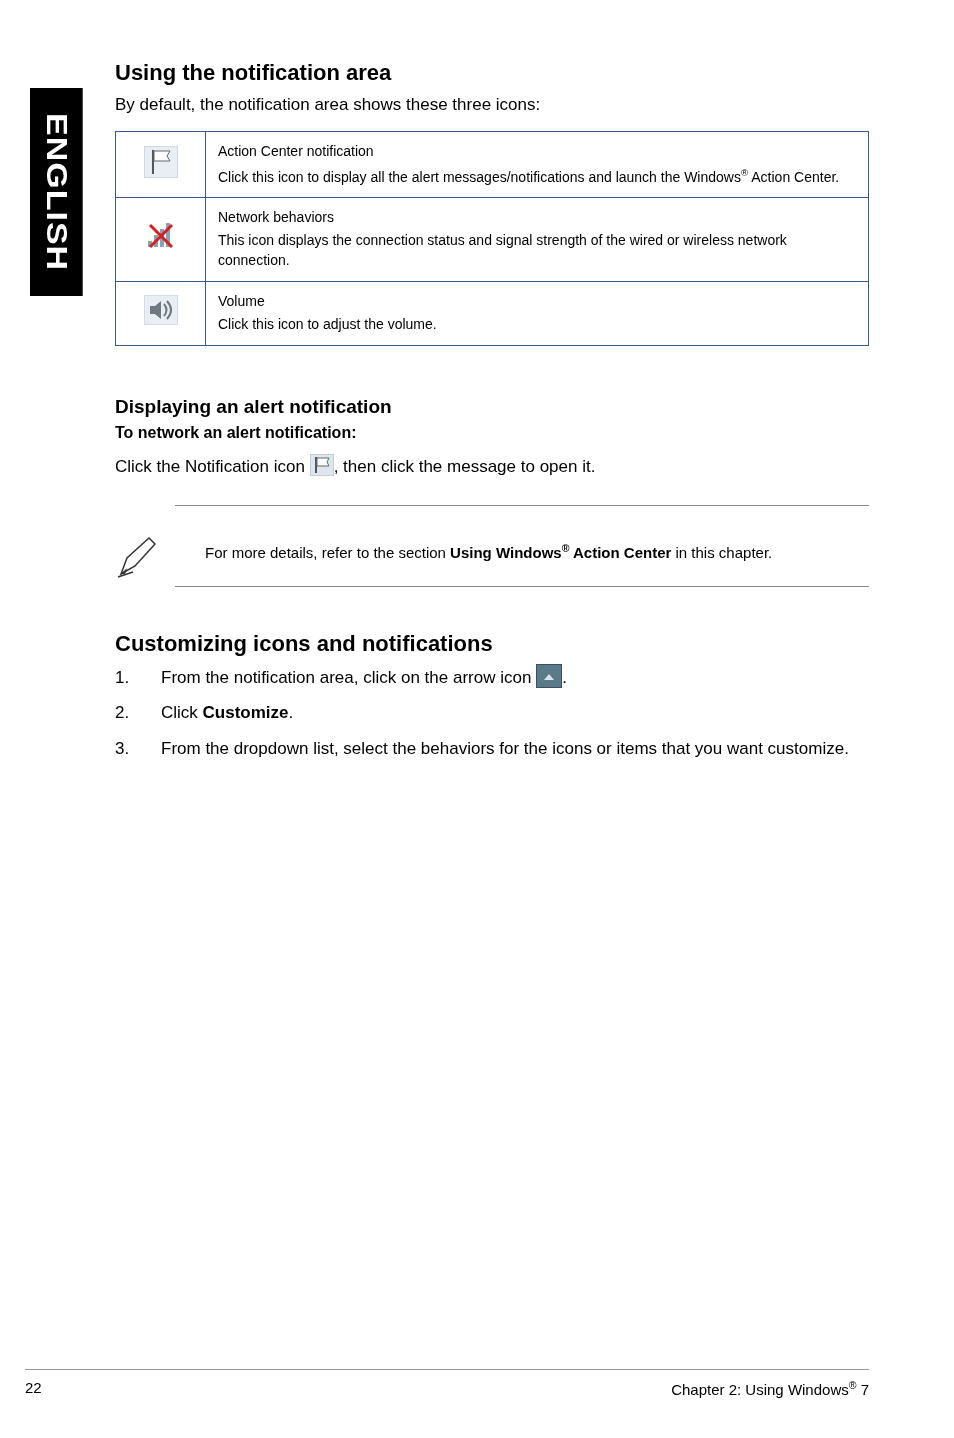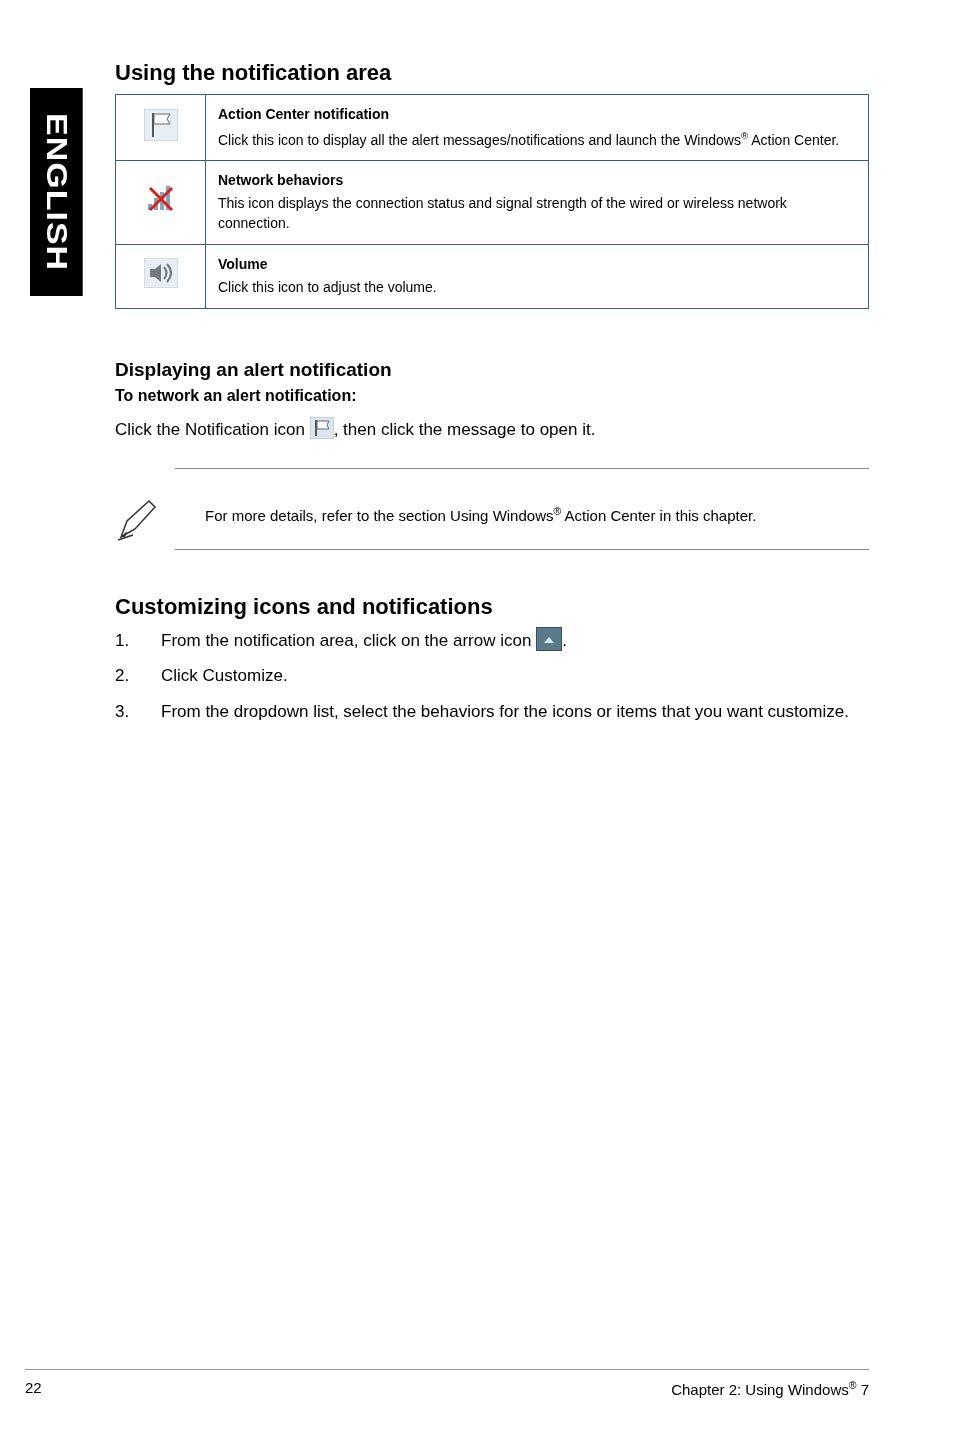--- a/index.html
+++ b/index.html
@@ -62,21 +62,21 @@
     vertical-align: middle;
     font-size: 14px;
     line-height: 1.4;
   }
   table.icon-table td.icon-cell {
     width: 90px;
     text-align: center;
     background: #fff;
   }
   .row-title {
-    font-weight: bold;
+    font-weight: normal;
     margin-bottom: 4px;
     display: block;
   }
   h3.subhead {
     font-size: 19px;
     font-weight: bold;
     margin-bottom: 6px;
   }
   .bold-line {
     font-size: 16px;
@@ -160,32 +160,33 @@
     text-align: center;
   }
   .footer-rule {
     position: absolute;
     left: 25px;
     right: 85px;
     bottom: 68px;
     border: none;
     border-top: 1px solid #999;
   }
-  b { font-weight: normal; }
+  b { font-weight: bold; }
 </style>
 </head>
 <body>
 
 <div class="side-tab">
   <span>ENGLISH</span>
 </div>
 
 <div class="page">
 
   <h2 class="section">Using the notification area</h2>
+  <p class="body">By default, the notification area shows these three icons:</p>
 
   <table class="icon-table">
     <tbody>
         <tr>
       <td class="icon-cell">
         <svg width="34" height="32" viewBox="0 0 34 32">
           <rect x="0" y="0" width="34" height="32" fill="#e8eef4" stroke="#b8c4d0"></rect>
           <rect x="8" y="4" width="2" height="24" fill="#555"></rect>
           <path d="M10 5 L26 5 L23 10 L26 15 L10 15 Z" fill="#fafcff" stroke="#666" stroke-width="1"></path>
         </svg>

